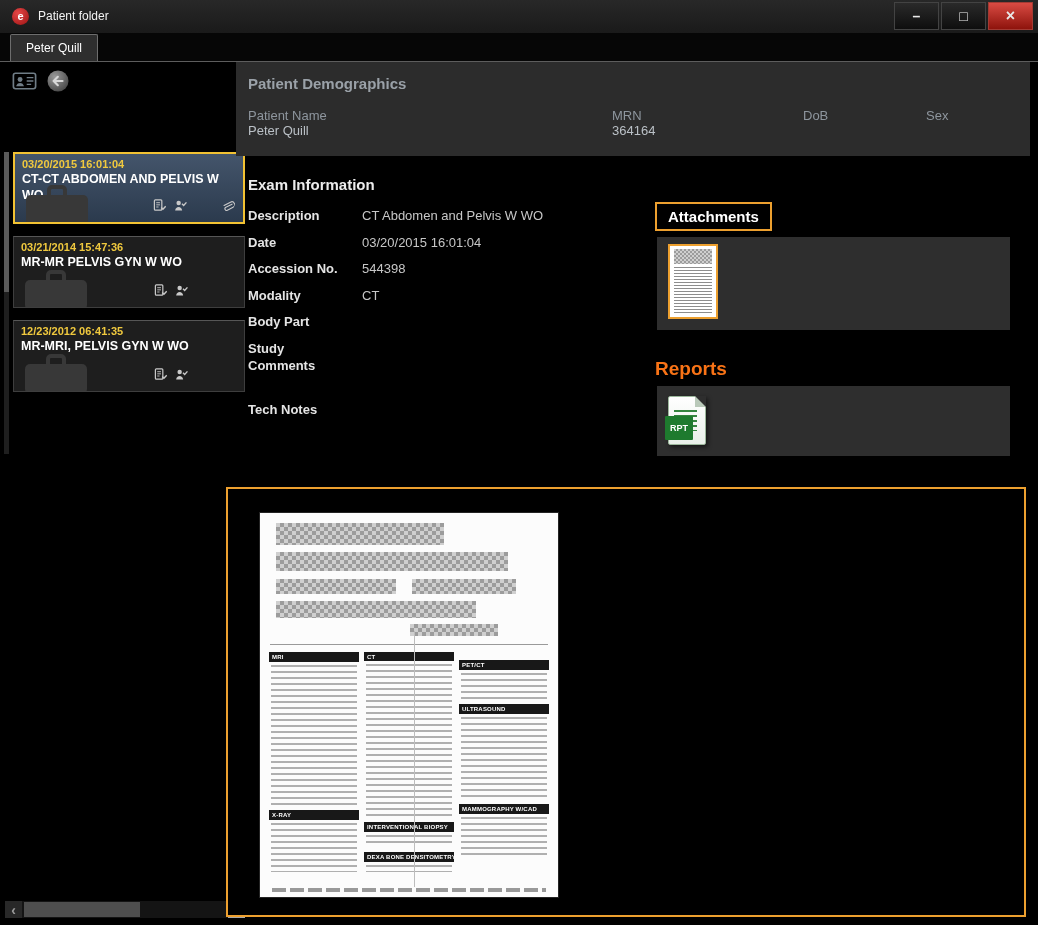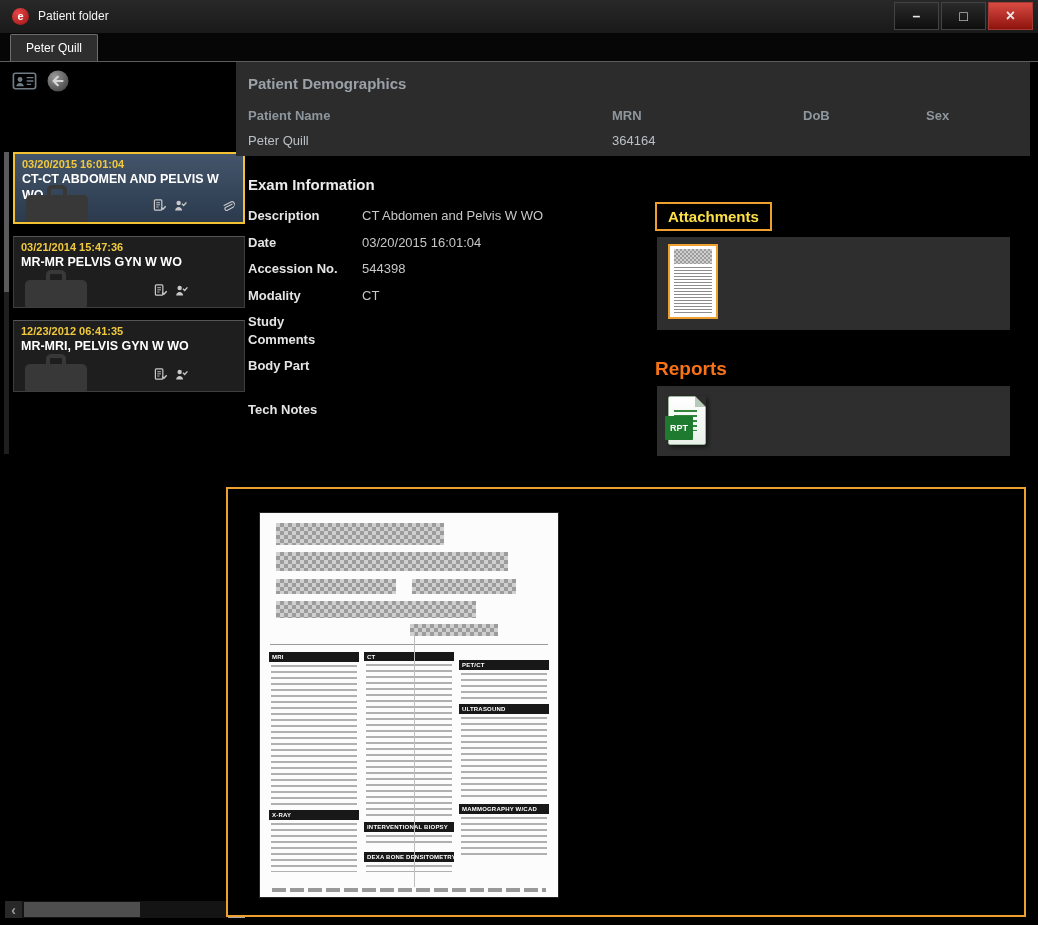--- a/index.html
+++ b/index.html
@@ -57,32 +57,32 @@
   .htrack{flex:1;position:relative;background:#141414;}
   .hthumb{position:absolute;left:2px;top:1px;bottom:1px;width:116px;background:#4e4e4e;}
 
   
   .right-pane{position:absolute;left:236px;top:0;width:794px;height:100%;}
 
   .demographics{position:absolute;left:0;top:0;width:100%;height:94px;background:#2c2c2c;}
   .demo-title{position:absolute;left:12px;top:13px;font-size:15px;font-weight:bold;color:#9aa1a8;}
   .demo-col{position:absolute;top:46px;}
   .demo-col.c0{left:12px;} .demo-col.c1{left:376px;} .demo-col.c2{left:567px;} .demo-col.c3{left:690px;}
-  .demo-label{font-size:13px;font-weight:bold;color:#8e969e;margin-bottom:10px;}
+  .demo-label{font-size:13px;font-weight:normal;color:#8e969e;}
   .demo-value{font-size:13px;color:#bac0c6;min-height:15px;}
 
   .exam-info{position:absolute;left:12px;top:114px;width:398px;}
   .section-title{font-size:15px;font-weight:bold;color:#ececec;margin-bottom:14px;}
   .info-row{display:flex;margin-bottom:9px;gap:12px;}
   .info-row.tech{margin-top:26px;}
   .info-label{width:102px;font-size:13px;font-weight:bold;color:#e4e4e4;line-height:1.35;flex-shrink:0;}
   .info-value{flex:1;font-size:13px;color:#c7c7c7;line-height:1.35;}
 
   .attach-heading-box{position:absolute;left:419px;top:140px;border:2px solid #EDA02F;
-                      padding:4px 11px;font-size:15px;font-weight:bold;color:#fde047;}
+                      padding:4px 11px;font-size:15px;font-weight:bold;color:#ffffff;}
   .attach-panel{position:absolute;left:421px;top:175px;width:353px;height:93px;background:#2e2e2e;}
   .attach-thumb{position:absolute;left:11px;top:7px;width:50px;height:75px;border:2px solid #EDA02F;
                 background:#fff;box-sizing:border-box;padding:3px 4px;cursor:pointer;}
   .mini-px{height:15px;margin-bottom:3px;
            background-image:linear-gradient(45deg,#9c9c9c 25%,transparent 25%,transparent 75%,#9c9c9c 75%),
                             linear-gradient(45deg,#9c9c9c 25%,#cfcfcf 25%,#cfcfcf 75%,#9c9c9c 75%);
            background-size:4px 4px;background-position:0 0,2px 2px;}
   .mini-lines{height:46px;background:repeating-linear-gradient(to bottom,#8d8d8d 0 1px,transparent 1px 3px);}
 
   .reports-title{position:absolute;left:419px;top:296px;font-size:19px;font-weight:bold;color:#f97316;}
@@ -313,25 +313,25 @@
         </div>
         <div class="info-row">
           <div class="info-label">Accession No.</div>
           <div class="info-value">544398</div>
         </div>
         <div class="info-row">
           <div class="info-label">Modality</div>
           <div class="info-value">CT</div>
         </div>
         <div class="info-row">
+          <div class="info-label">Body Part</div>
+          <div class="info-value"></div>
+        </div>
+        <div class="info-row">
           <div class="info-label">Study Comments</div>
-          <div class="info-value"></div>
-        </div>
-        <div class="info-row">
-          <div class="info-label">Body Part</div>
           <div class="info-value"></div>
         </div>
         <div class="info-row tech">
           <div class="info-label">Tech Notes</div>
           <div class="info-value"></div>
         </div>
       </div>
 
       <div class="attach-heading-box">
         <span>Attachments</span>

